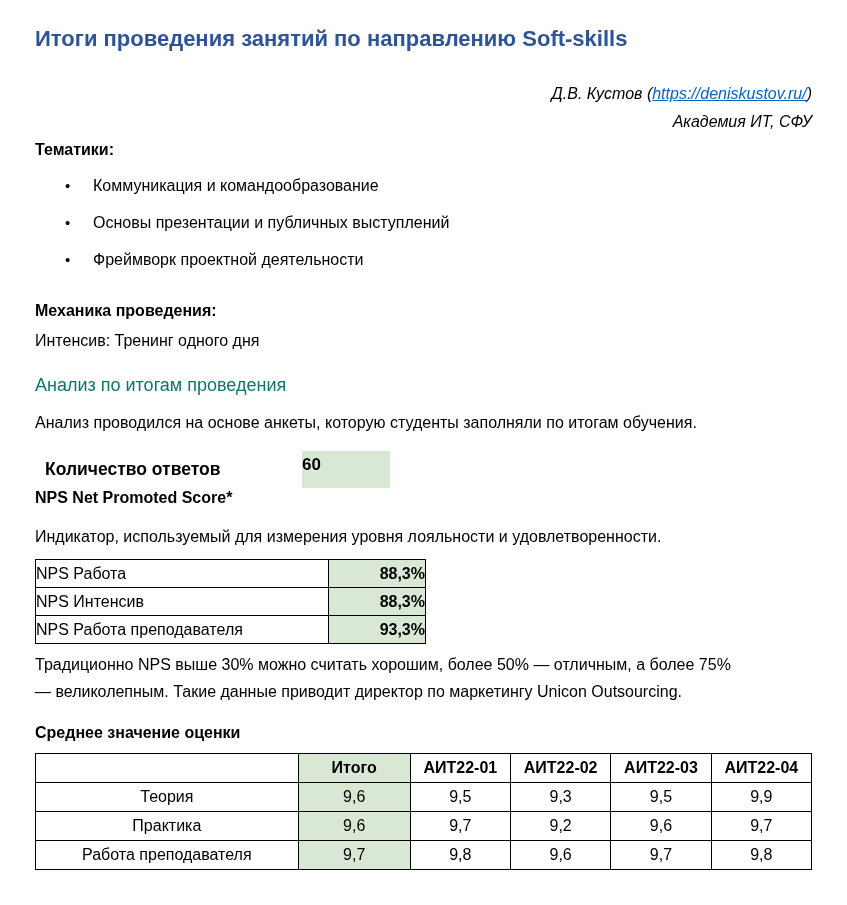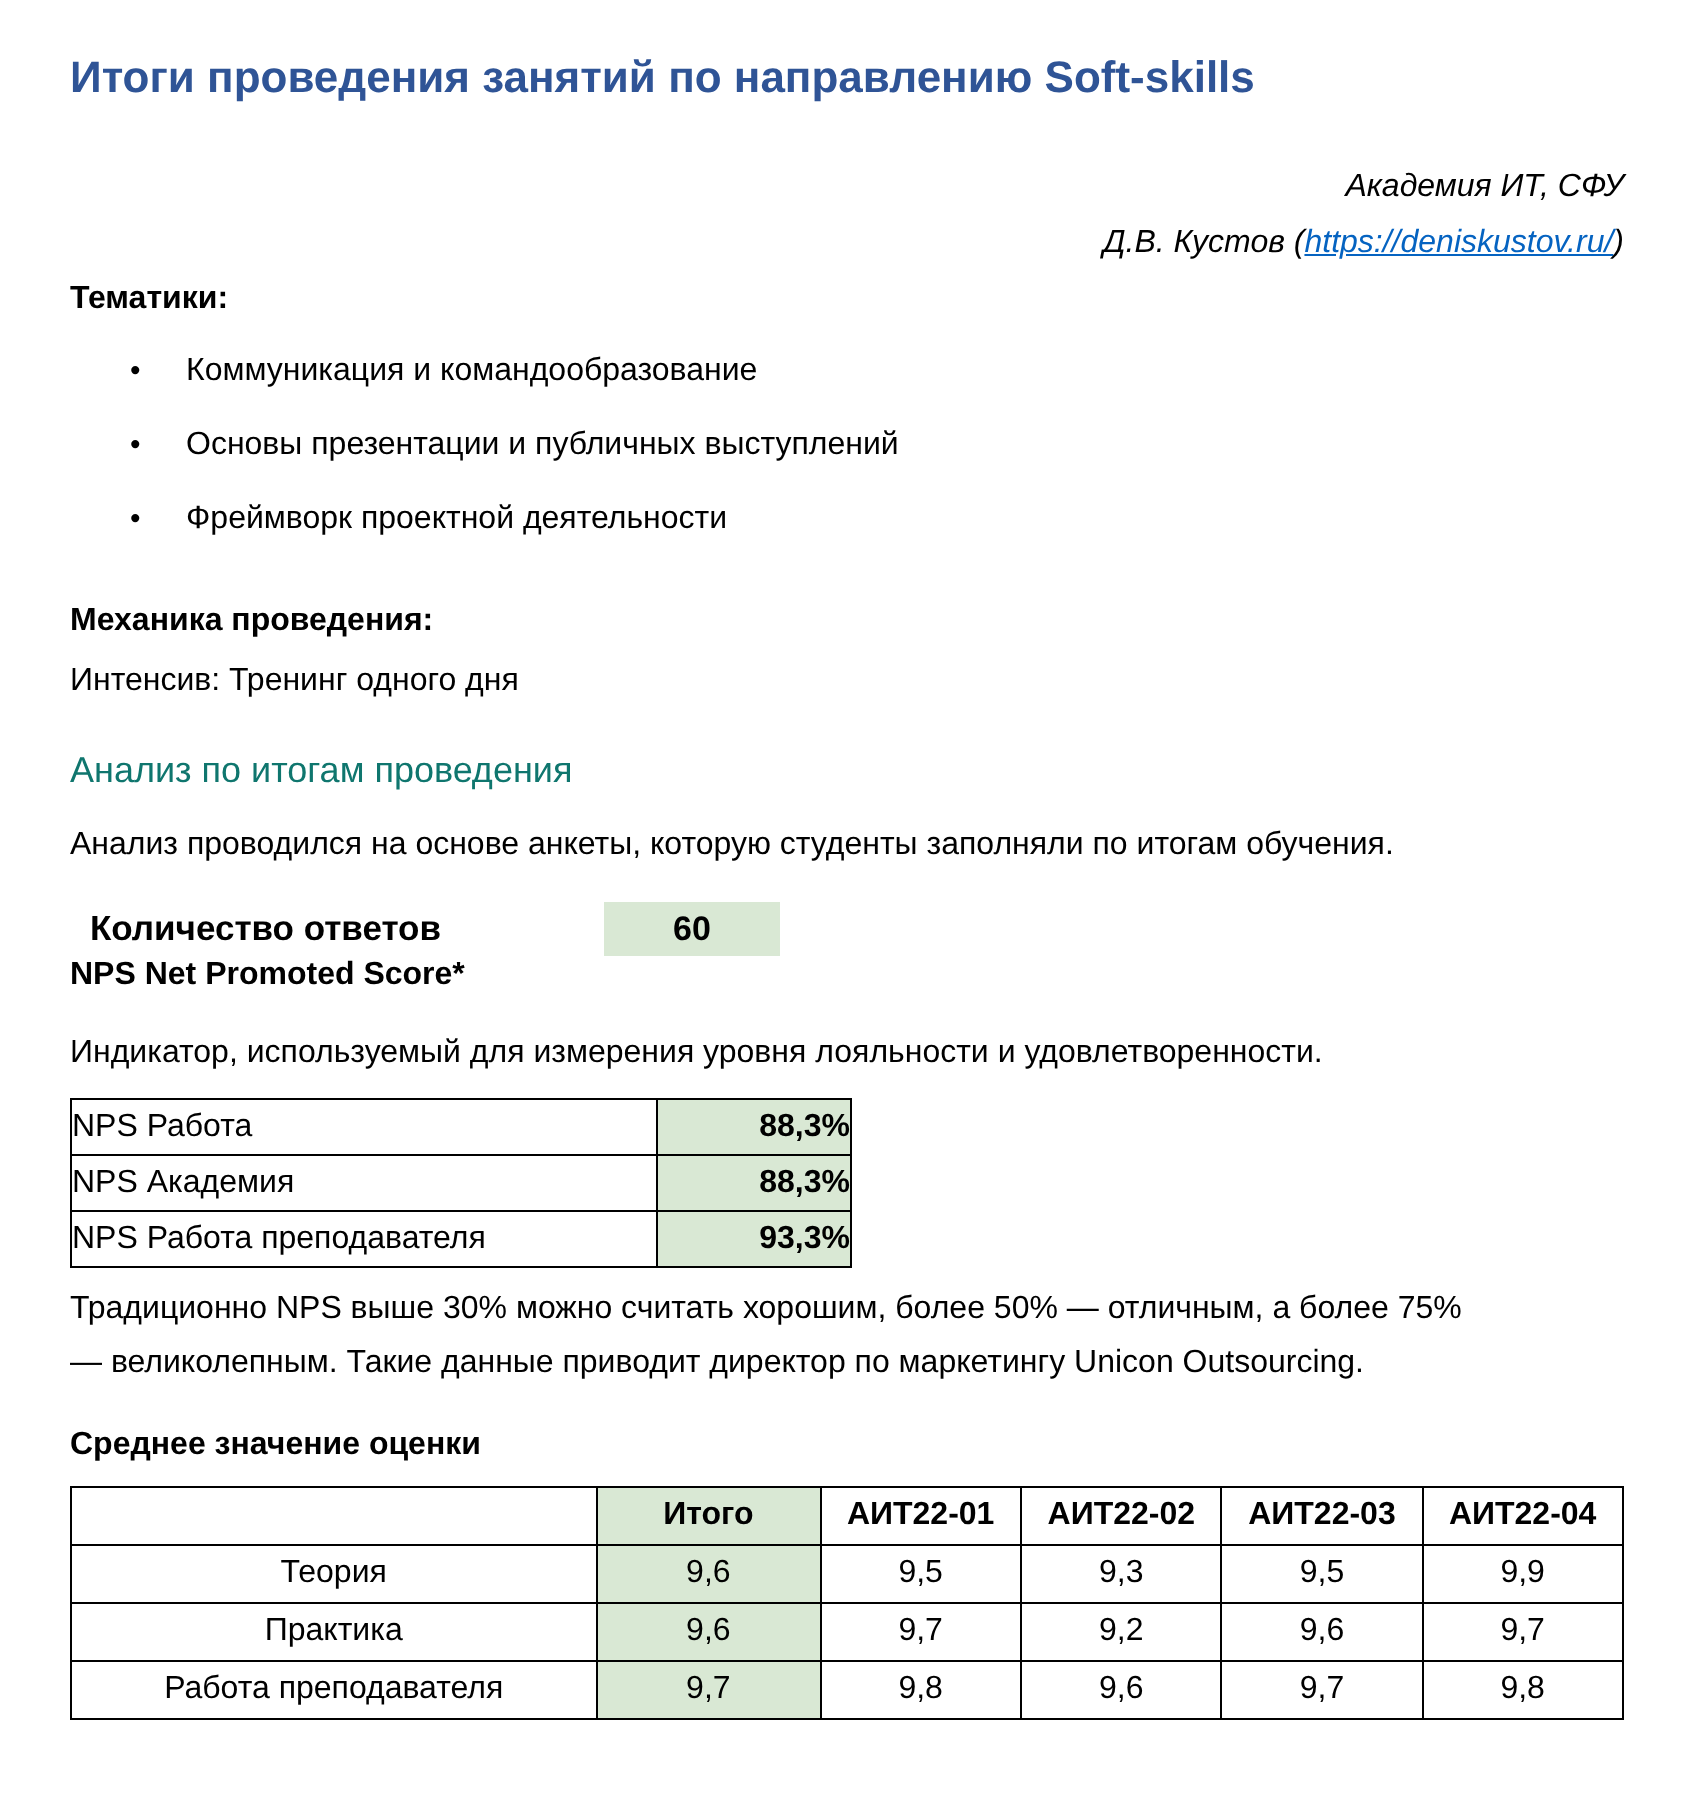--- a/index.html
+++ b/index.html
@@ -36,22 +36,22 @@
     font-size: 18px; font-weight: 400; color: #0f766e;
     margin: 22px 0 0 0; line-height: 24px;
   }
   .intro-text { margin-top: 16px; }
 
   .responses-row { display: flex; align-items: center; margin-top: 18px; }
   .responses-label {
     font-size: 17.5px; font-weight: 700; padding-left: 10px; width: 267px;
   }
   .responses-value {
-    width: 88px; height: 27px; line-height: 27px;
-    background: #D9E8D4; text-align: center;
+    width: 88px; height: 37px; line-height: 27px;
+    background: #D9E8D4; text-align: left;
     font-size: 17px; font-weight: 700;
   }
 
   .nps-heading { }
   .nps-desc { margin-top: 19px; }
 
   table.nps-table { border-collapse: collapse; margin-top: 12px; }
   table.nps-table td { border: 1px solid #000; height: 28px; font-size: 16px; padding: 0; }
   td.nps-label { width: 293px; padding-left: 10px; }
   td.nps-value {
@@ -72,22 +72,22 @@
   .green-cell { background: #D9E8D4; }
 </style>
 </head>
 <body>
 
 <div class="doc">
 
   <h1 class="doc-title">Итоги проведения занятий по направлению Soft-skills</h1>
 
   <div class="byline">
+    <div><span>Д.В. Кустов (</span><a class="doc-link">https://deniskustov.ru/</a><span>)</span></div>
     <div>Академия ИТ, СФУ</div>
-    <div><span>Д.В. Кустов (</span><a class="doc-link">https://deniskustov.ru/</a><span>)</span></div>
   </div>
 
   <p class="bold-label">Тематики:</p>
   <ul class="bullets">
     <li>
       <span class="bullet-glyph">•</span>
       <span>Коммуникация и командообразование</span>
     </li>
     <li>
       <span class="bullet-glyph">•</span>
@@ -113,21 +113,21 @@
   <p class="bold-label nps-heading">NPS Net Promoted Score*</p>
   <p class="body-text nps-desc">Индикатор, используемый для измерения уровня лояльности и удовлетворенности.</p>
 
   <table class="nps-table">
     <tbody>
       <tr>
         <td class="nps-label">NPS Работа</td>
         <td class="nps-value">88,3%</td>
       </tr>
       <tr>
-        <td class="nps-label">NPS Академия</td>
+        <td class="nps-label">NPS Интенсив</td>
         <td class="nps-value">88,3%</td>
       </tr>
       <tr>
         <td class="nps-label">NPS Работа преподавателя</td>
         <td class="nps-value">93,3%</td>
       </tr>
     </tbody>
   </table>
 
   <p class="body-text note-text">Традиционно NPS выше 30% можно считать хорошим, более 50% — отличным, а более 75% — великолепным. Такие данные приводит директор по маркетингу Unicon Outsourcing.</p>

